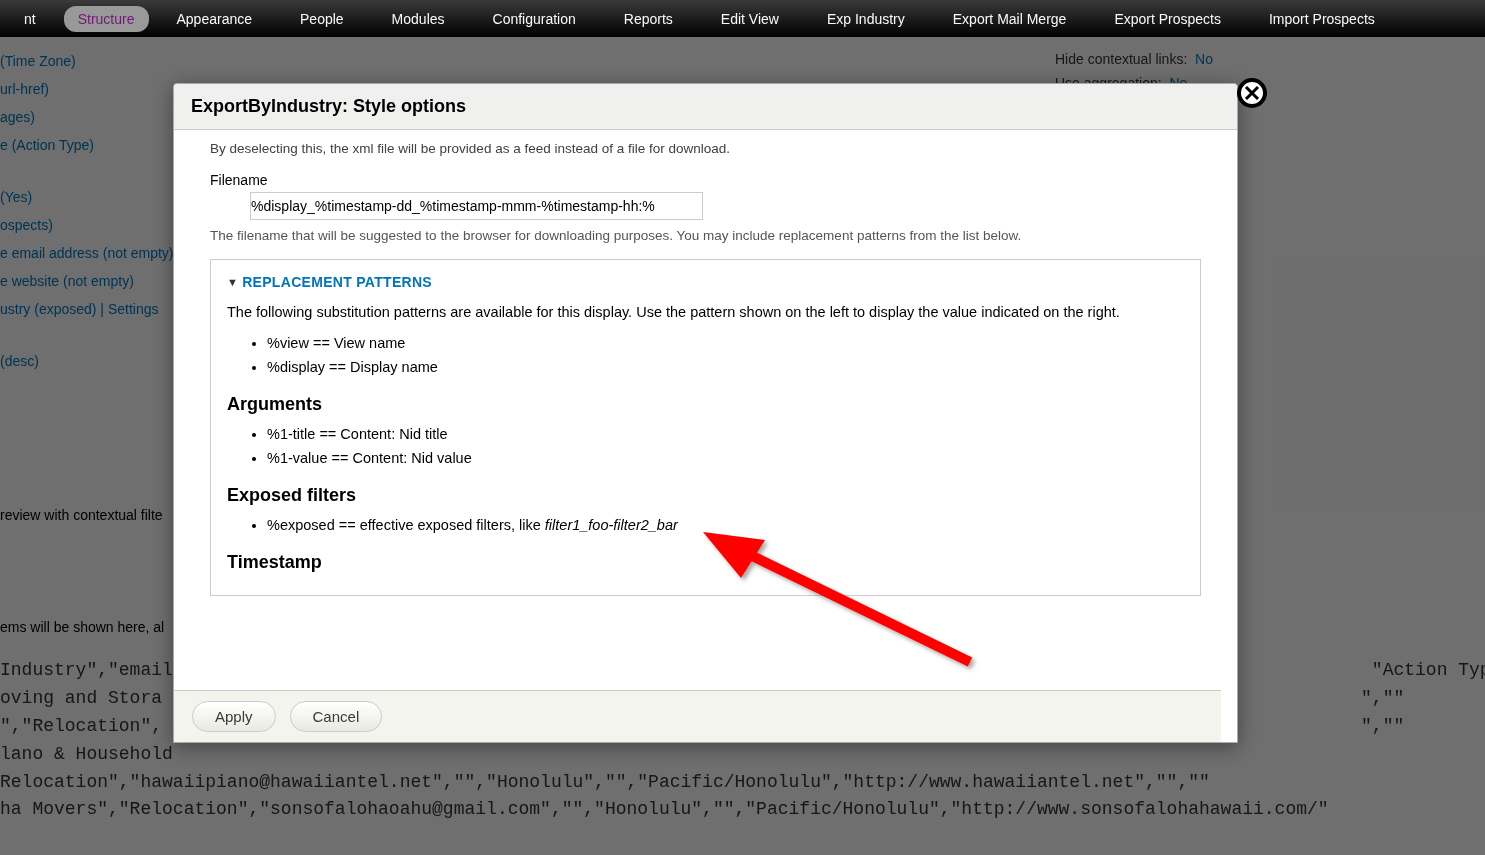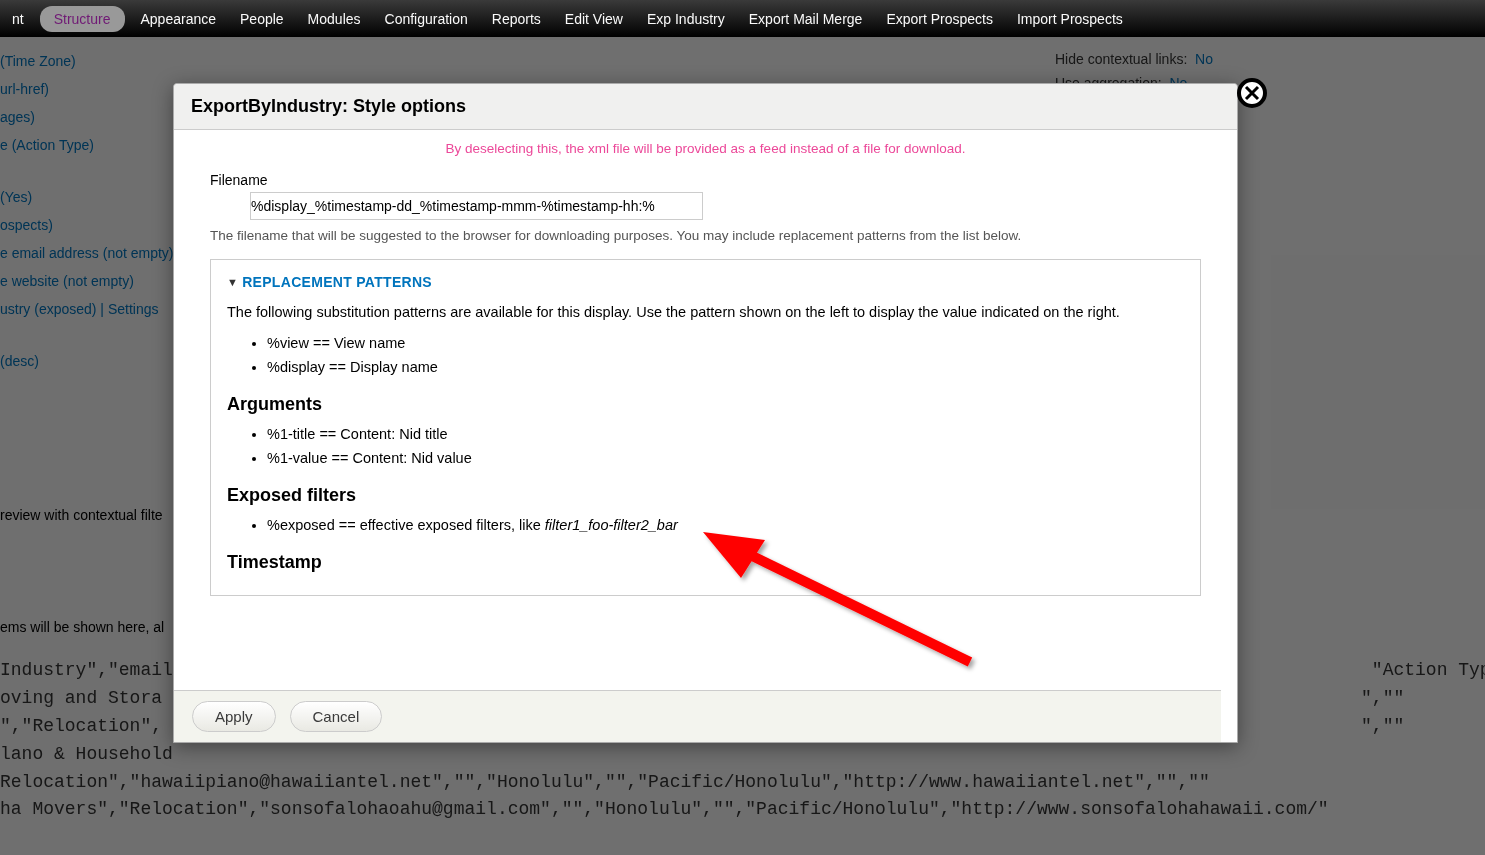--- a/index.html
+++ b/index.html
@@ -1,20 +1,20 @@
 <!DOCTYPE html>
 <html><head>
 <meta charset="utf-8">
 <style>
 * { margin: 0; padding: 0; box-sizing: border-box; }
 body { font-family: "Lucida Grande", Arial, sans-serif; font-size: 13px; background: #fff; width: 1485px; height: 855px; overflow: hidden; position: relative; }
 
 
 .admin-bar { background: linear-gradient(#3a3a3a, #000); height: 37px; display: flex; align-items: center; padding-left: 0; color: #fafafa; width: 100%; }
-.admin-bar .menu-item { padding: 6px 12px; color: #fafafa; font-size: 14px; cursor: pointer; }
+.admin-bar .menu-item { padding: 6px 24px; color: #fafafa; font-size: 14px; cursor: pointer; }
 .admin-bar .menu-item.active { background: #999; border-radius: 12px; padding: 5px 14px; margin: 0 4px; color: #701a75; }
 
 
 .bg-page { position: absolute; top: 37px; left: 0; right: 0; bottom: 0; background: #f5f5f5; overflow: hidden; }
 .bg-left { position:absolute; left:0; top:0; width:420px; padding: 10px 0 0 0; font-size:14px;}
 .bg-left .link { color:#0074bd; padding:6px 0 6px 0; display:block; }
 .bg-right { position:absolute; right:0; top:0; width:430px; padding: 10px 20px 0 0; font-size:14px;}
 .bg-right .row { padding: 4px 0; color:#333; }
 .bg-right .row a { color:#0074bd; }
 .bg-preview-label { position:absolute; left:0; top:470px; font-size:14px; color:#000; }
@@ -28,21 +28,21 @@
 .modal-header { background:#f0f0ef; border-bottom:1px solid #ccc; padding:12px 17px; border-radius:4px 4px 0 0;}
 .modal-title { font-size:18px; font-weight:bold; color:#000; }
 .modal-close { position:absolute; top:-6px; right:-30px; width:30px; height:30px; background:#fff; border:4px solid #000; border-radius:50%; display:flex; align-items:center; justify-content:center; cursor:pointer;}
 .modal-close svg { width:16px; height:16px; }
 
 .modal-body { position:absolute; top:45px; bottom:52px; left:0; right:0; overflow-y:scroll; padding: 12px 36px 12px 36px; font-size:14px; color:#333;}
 .modal-body::-webkit-scrollbar { width:18px; }
 .modal-body::-webkit-scrollbar-track { background:#f0f0f0; }
 .modal-body::-webkit-scrollbar-thumb { background:#c0c0c0; border:1px solid #a0a0a0;}
 
-.desc { color:#ec4899; font-size:13.5px; margin-bottom:16px;text-align:center; }
+.desc { color:#404040; font-size:13.5px; margin-bottom:16px; }
 .field-label { font-weight:normal; font-size:14px; margin-bottom:4px; color:#000;}
 .text-input { width:453px; height:28px; border:1px solid #ccc; padding:2px 0; font-size:14px; font-family:inherit; margin-bottom:8px;margin-left:40px;}
 .help { color:#555; font-size:13.5px; margin-bottom:16px;}
 
 .fieldset { border:1px solid #ccc; padding: 14px 16px 14px 16px; margin-top:6px;}
 .legend-link { color:#0074bd; font-weight:bold; text-transform:uppercase; font-size:14px; letter-spacing:0.3px; display:flex; align-items:center; gap:4px;}
 .legend-link .tri { font-size:11px; color:#333; }
 .pattern-desc { margin:14px 0 12px 0; font-size:14.5px; color:#000;}
 .pattern-list { padding-left: 40px; margin-bottom: 14px; }
 .pattern-list li { font-size:14.5px; line-height:1.65; color:#000; }

